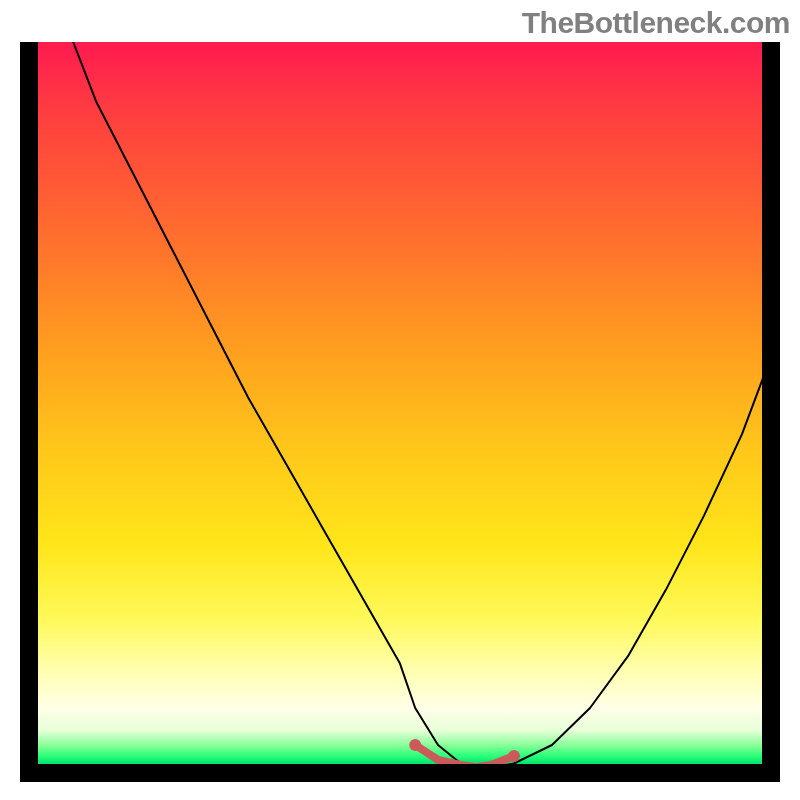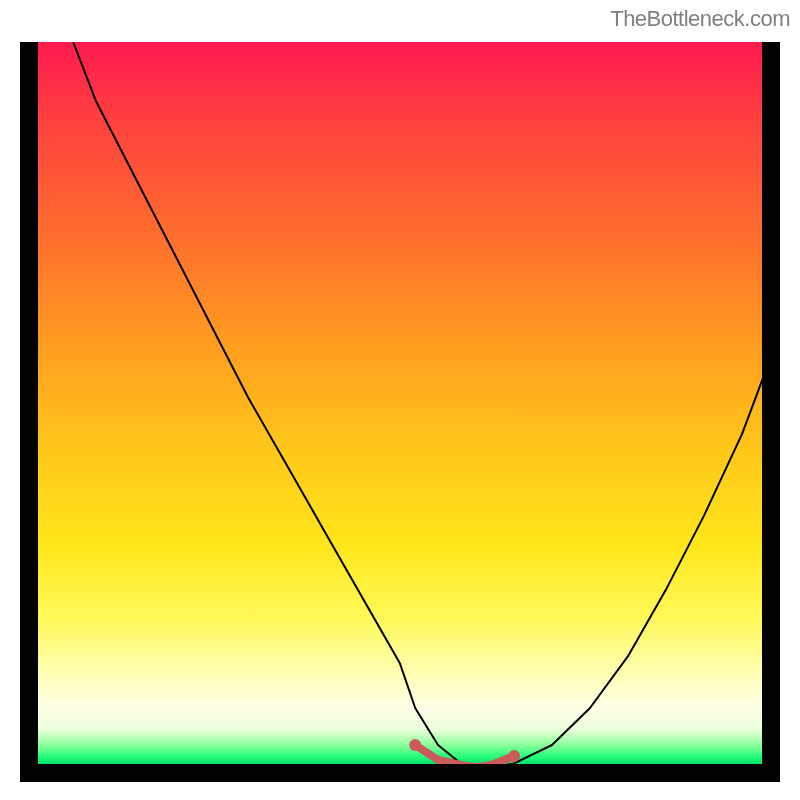--- a/index.html
+++ b/index.html
@@ -7,22 +7,22 @@
   .chart-wrap {
     position: relative;
     width: 800px;
     height: 800px;
   }
   .watermark {
     position: absolute;
     top: 6px;
     right: 10px;
     font-family: Arial, Helvetica, sans-serif;
-    font-size: 22px;
-    font-weight: 400;
+    font-size: 30px;
+    font-weight: 700;
     color: #808080;
     letter-spacing: -0.5px;
     z-index: 10;
   }
   .plot-area {
     position: absolute;
     left: 20px;
     top: 42px;
     width: 760px;
     height: 740px;

